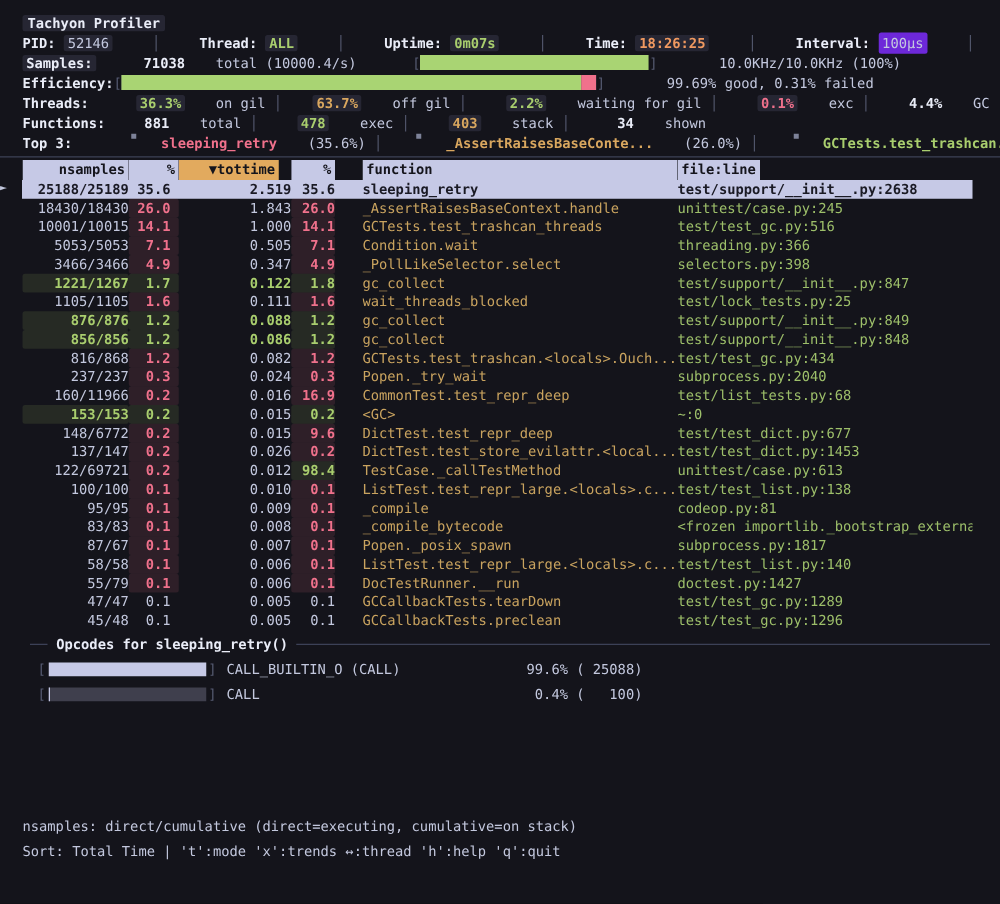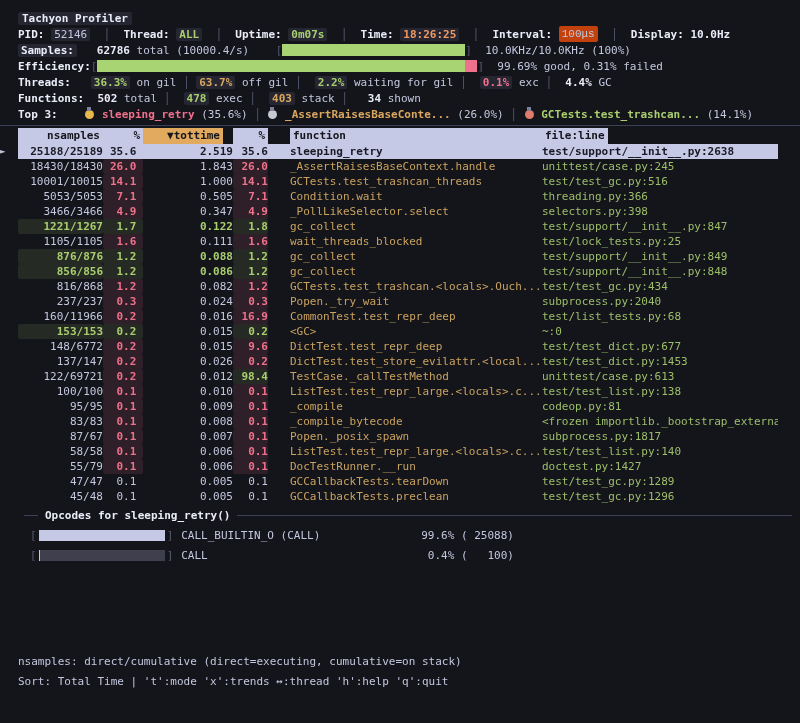--- a/index.html
+++ b/index.html
@@ -4,29 +4,29 @@
 <style>
   html,body{margin:0;padding:0;background:#0f0f15;}
   .screen{
     position:relative;width:800px;height:723px;background:#14141b;
     font-family:"DejaVu Sans Mono",monospace;font-size:11px;color:#c3c8de;
     overflow:hidden;
   }
   .hdr{padding:10px 0 0 18px;}
   .line{height:16px;display:flex;align-items:center;}
   .line span{white-space:pre;}
-  .c-def{color:#c3c8de;}
+  .c-def{color:#c3c8de;padding-left:18px;}
   .c-white{color:#eaedf8;font-weight:bold;}
   .c-green{color:#a9ce6e;font-weight:bold;}
   .c-red{color:#f0718c;font-weight:bold;}
   .c-amber{color:#d9a75f;font-weight:bold;}
   .c-orange{color:#f09960;font-weight:bold;}
   .c-dim{color:#565b71;}
   .bx{background:#262633;border-radius:2px;padding:0 3px;}
-  .bx-lt{background:#c2410c;border-radius:2px;padding:2px 3px;font-family:Liberation Mono, monospace;}
+  .bx-lt{background:#6d28d9;border-radius:2px;padding:2px 3px;}
   .titlebox{background:#262633;border-radius:2px;padding:0 4px;color:#eaedf8;font-weight:bold;}
   .hbar{display:inline-block;height:12px;vertical-align:middle;background:#3f3f4d;overflow:hidden;font-size:0;}
   .hbar i{display:inline-block;height:100%;}
   .medal{display:inline-block;width:9px;height:9px;border-radius:50%;position:relative;margin:0 1px;}
   .medal::before{content:"";position:absolute;top:-3px;left:2px;width:4px;height:4px;background:#7d8299;}
   .hr1{border:0;border-top:1px solid #3c4157;margin:3px 0 2px 0;}
   
   .trow{display:grid;grid-template-columns:18px 85px 40px 90px 35px 22px 252px 1fr;
         height:15px;line-height:15px;margin-right:22px;}
   .trow>span{white-space:pre;overflow:hidden;}
@@ -94,21 +94,21 @@
         <span class="c-def bx-lt">100μs</span>
         <span class="c-def">  </span>
         <span class="c-dim">│</span>
         <span class="c-def">  </span>
         <span class="c-white">Display: </span>
         <span class="c-white">10.0Hz</span>
       </div>
     <div class="line">
         <span class="c-white bx">Samples:</span>
         <span class="c-def">   </span>
-        <span class="c-white">62786</span>
+        <span class="c-white">71038</span>
         <span class="c-def"> total (10000.4/s)</span>
         <span class="c-def">    </span>
         <span class="c-dim">[</span>
         <span class="hbar" style="width: 183px;"><i style="width: 183px; background: rgb(169, 212, 115);"></i></span>
         <span class="c-dim">]</span>
         <span class="c-def">  </span>
         <span class="c-def">10.0KHz/10.0KHz (100%)</span>
       </div>
     <div class="line">
         <span class="c-white">Efficiency:</span>
@@ -136,21 +136,21 @@
         <span class="c-red bx">0.1%</span>
         <span class="c-def"> exc </span>
         <span class="c-dim">│</span>
         <span class="c-def">  </span>
         <span class="c-white">4.4%</span>
         <span class="c-def"> GC</span>
       </div>
     <div class="line">
         <span class="c-white">Functions:</span>
         <span class="c-def">  </span>
-        <span class="c-white">502</span>
+        <span class="c-white">881</span>
         <span class="c-def"> total </span>
         <span class="c-dim">│</span>
         <span class="c-def">  </span>
         <span class="c-green bx">478</span>
         <span class="c-def"> exec </span>
         <span class="c-dim">│</span>
         <span class="c-def">  </span>
         <span class="c-amber bx">403</span>
         <span class="c-def"> stack </span>
         <span class="c-dim">│</span>

